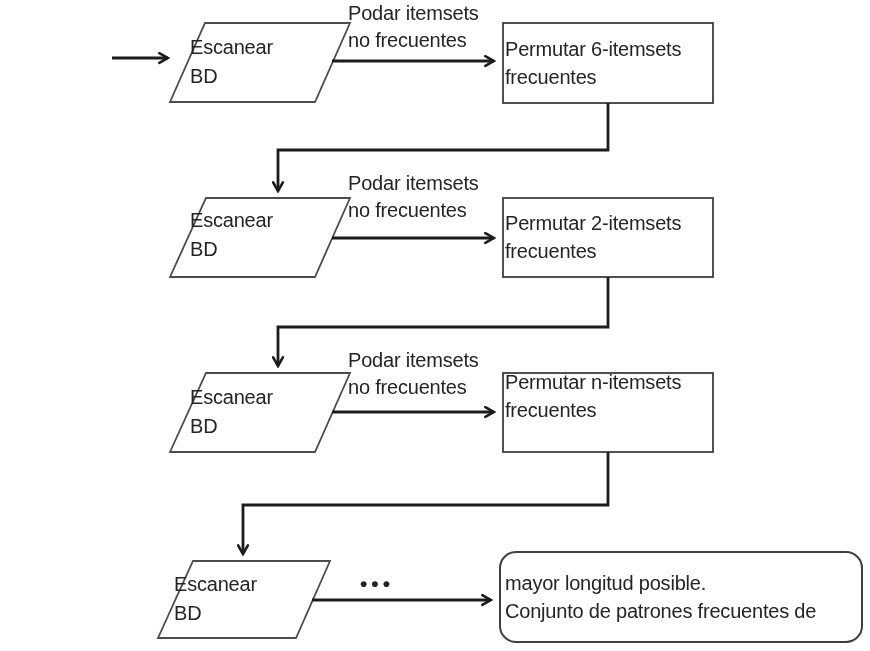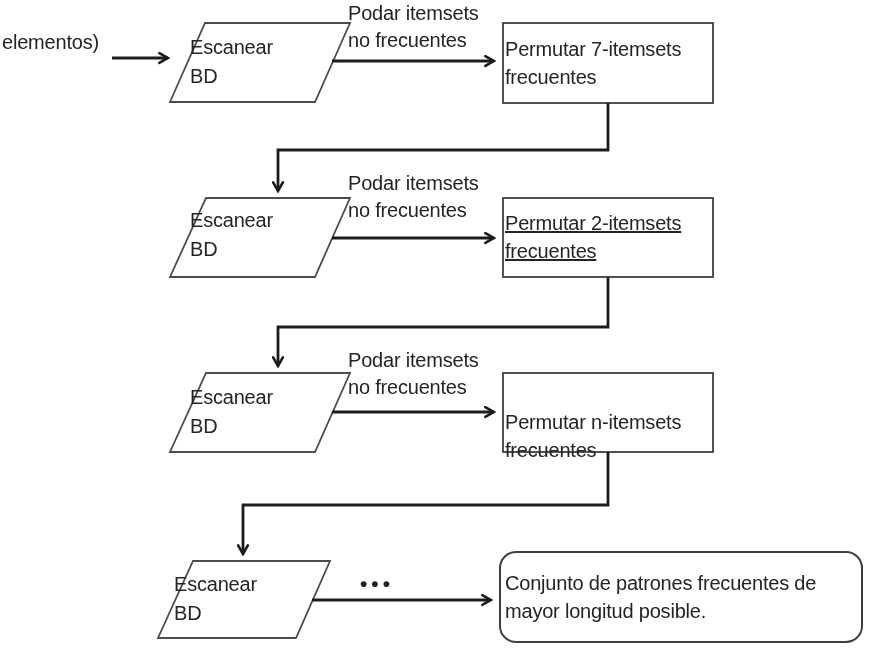--- a/index.html
+++ b/index.html
@@ -70,65 +70,64 @@
     <path d="M332,61 H494" fill="none" stroke="#1c1c1c" stroke-width="2.8" marker-end="url(#ah)"></path>
     <path d="M608,103 V150 H278 V191" fill="none" stroke="#1c1c1c" stroke-width="2.8" marker-end="url(#ah)"></path>
     <path d="M332,238 H494" fill="none" stroke="#1c1c1c" stroke-width="2.8" marker-end="url(#ah)"></path>
     <path d="M608,277 V327 H278 V366" fill="none" stroke="#1c1c1c" stroke-width="2.8" marker-end="url(#ah)"></path>
     <path d="M332,412 H494" fill="none" stroke="#1c1c1c" stroke-width="2.8" marker-end="url(#ah)"></path>
     <path d="M608,452 V505 H243 V554" fill="none" stroke="#1c1c1c" stroke-width="2.8" marker-end="url(#ah)"></path>
     <path d="M312,600 H491" fill="none" stroke="#1c1c1c" stroke-width="2.8" marker-end="url(#ah)"></path>
   </svg>
 
   <div class="txt left lh29" style="left:2px; top:28px; width:112px;">
-    <div>elementos)</div>
   </div>
 
   <div class="txt lh29" style="left:190px; top:33px; width:140px;">
     <div>Escanear</div>
     <div>BD</div>
   </div>
   <div class="txt" style="left:348px; top:0px; width:155px;">
     <div>Podar itemsets</div>
     <div>no frecuentes</div>
   </div>
   <div class="txt lh28" style="left:505px; top:35px; width:206px;">
-    <div>Permutar 7-itemsets</div>
+    <div>Permutar 6-itemsets</div>
     <div>frecuentes</div>
   </div>
 
   <div class="txt lh29" style="left:190px; top:206px; width:140px;">
     <div>Escanear</div>
     <div>BD</div>
   </div>
   <div class="txt" style="left:348px; top:170px; width:155px;">
     <div>Podar itemsets</div>
     <div>no frecuentes</div>
   </div>
-  <div class="txt lh28" style="left:505px; top:209px; width:206px;text-decoration:underline;">
+  <div class="txt lh28" style="left:505px; top:209px; width:206px;">
     <div>Permutar 2-itemsets</div>
     <div>frecuentes</div>
   </div>
 
   <div class="txt lh29" style="left:190px; top:383px; width:140px;">
     <div>Escanear</div>
     <div>BD</div>
   </div>
   <div class="txt" style="left:348px; top:347px; width:155px;">
     <div>Podar itemsets</div>
     <div>no frecuentes</div>
   </div>
-  <div class="txt lh28" style="left:505px; top:408px; width:172px;">
+  <div class="txt lh28" style="left:505px; top:368px; width:172px;">
     <div>Permutar n-itemsets</div>
     <div>frecuentes</div>
   </div>
 
   <div class="txt lh29" style="left:174px; top:570px; width:140px;">
     <div>Escanear</div>
     <div>BD</div>
   </div>
   <div class="txt dots" style="left:360px; top:570px; width:90px;">•••</div>
   <div class="txt lh28" style="left:505px; top:569px; width:352px;">
+    <div>mayor longitud posible.</div>
     <div>Conjunto de patrones frecuentes de</div>
-    <div>mayor longitud posible.</div>
   </div>
 
 </div>
 
 </body></html>

